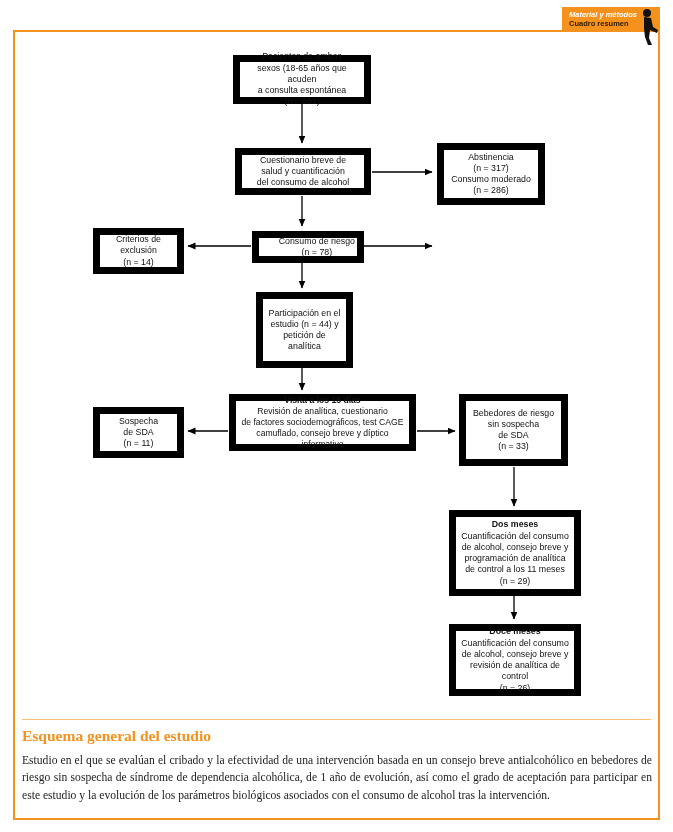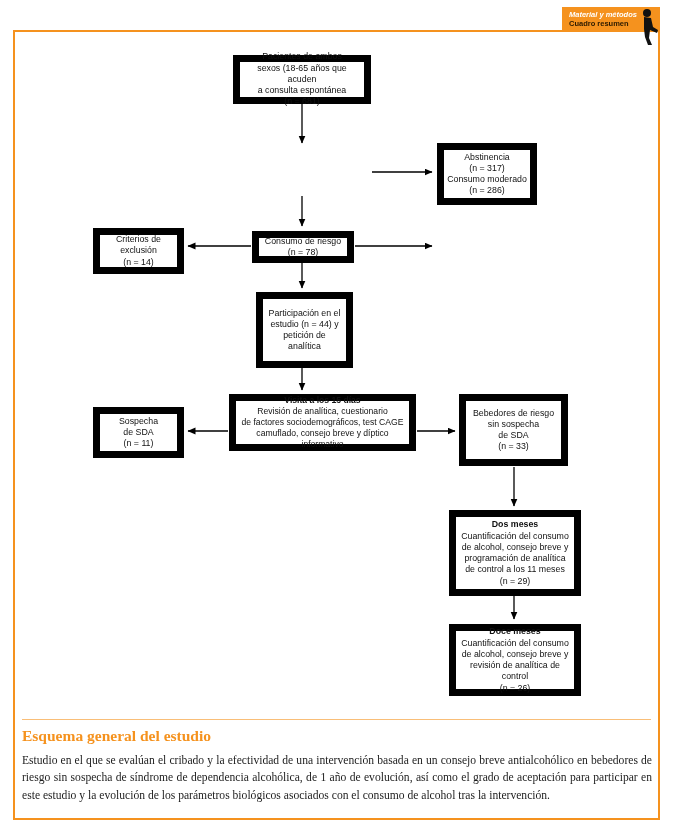--- a/index.html
+++ b/index.html
@@ -77,29 +77,34 @@
     <line x1="514" y1="596" x2="514" y2="619" stroke="#000" stroke-width="1.3" marker-end="url(#ah)"></line>
   </svg>
 
   <div class="fbox" style="left:233px; top:55px; width:138px; height:49px;">
     <span>Pacientes de ambos
 sexos (18-65 años que acuden
 a consulta espontánea
 (n = 681)</span>
   </div>
 
+  <div class="fbox" style="left:235px; top:148px; width:136px; height:47px;">
+    <span>Cuestionario breve de
+salud y cuantificación
+del consumo de alcohol</span>
+  </div>
 
-  <div class="fbox" style="left:437px; top:143px; width:100px; height:62px;">
+  <div class="fbox" style="left:437px; top:143px; width:108px; height:62px;">
     <span>Abstinencia
 (n = 317)
 Consumo moderado
 (n = 286)</span>
   </div>
 
-  <div class="fbox" style="left:252px; top:231px; width:102px; height:32px;">
+  <div class="fbox" style="left:252px; top:231px; width:112px; height:32px;align-items:flex-end;">
     <span>Consumo de riesgo
 (n = 78)</span>
   </div>
 
   <div class="fbox" style="left:93px; top:228px; width:91px; height:46px;">
     <span>Criterios de
 exclusión
 (n = 14)</span>
   </div>
 

